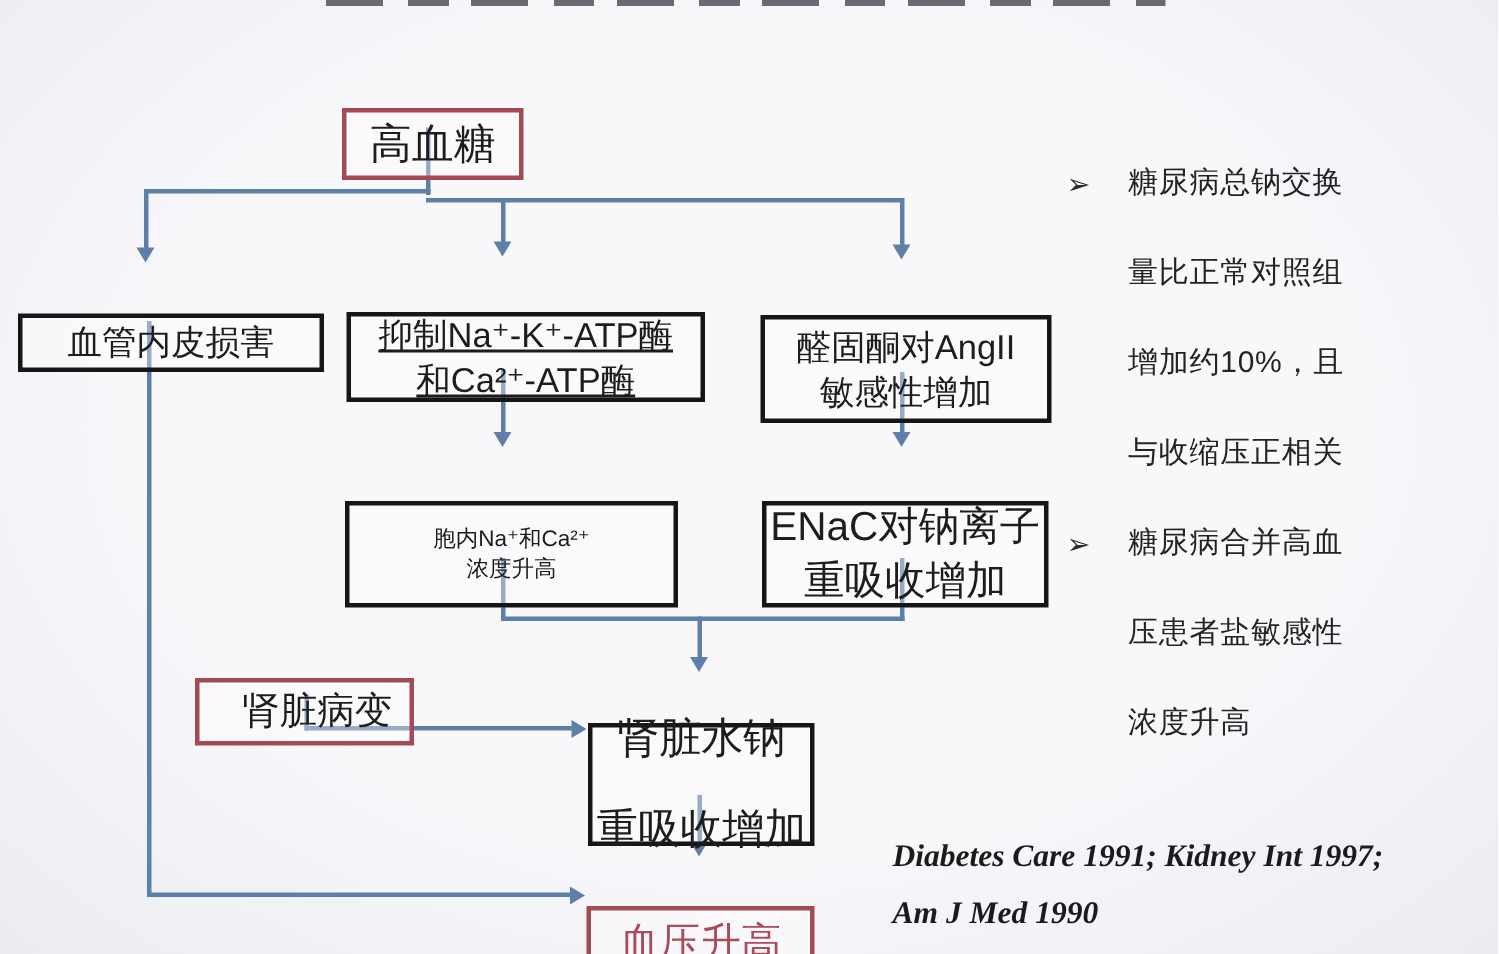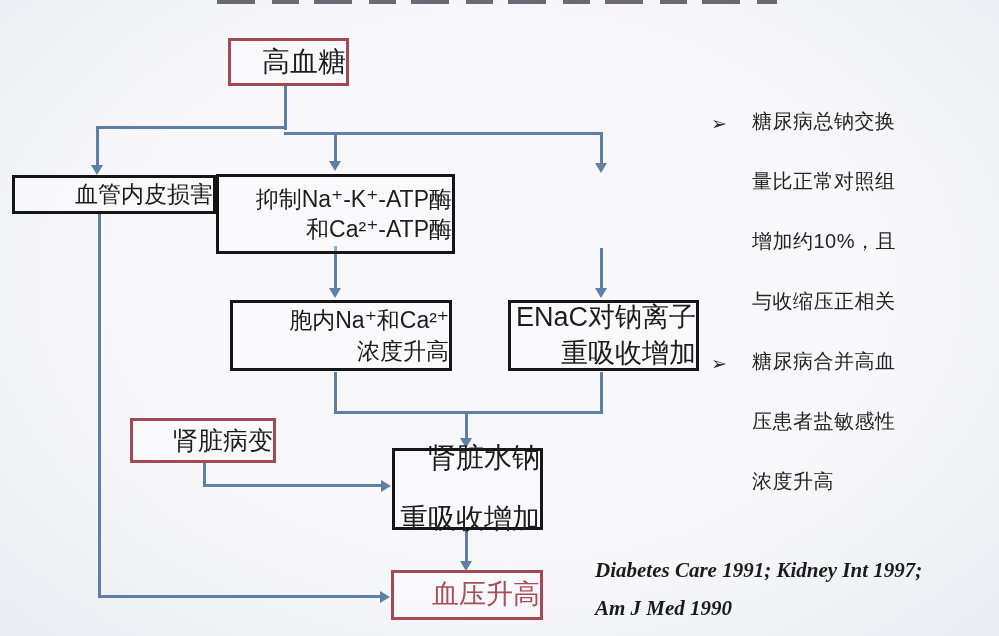--- a/index.html
+++ b/index.html
@@ -8,23 +8,24 @@
     position:relative;width:999px;height:636px;overflow:hidden;
     background:radial-gradient(ellipse at 50% 45%, #f8f8fb 55%, #ebecf1 100%);
   }
   
   .cutoff-strip{
     position:absolute;left:217px;top:0;width:560px;height:4px;
     background:repeating-linear-gradient(90deg,#4a4450 0 38px,transparent 38px 55px,#4a4450 55px 82px,transparent 82px 97px);
     opacity:.8;
   }
   .node{
-    position:absolute;display:flex;flex-direction:column;align-items:flex-end;justify-content:center;
+    position:absolute;display:flex;flex-direction:column;align-items:center;justify-content:center;
     background:rgba(255,255,255,.35);color:#1d1d1f;text-align:center;line-height:1.32;
     box-sizing:border-box;
+    margin-top:34px;
   }
   .black{border:3px solid #161616;}
   .red{border:3px solid #a34a55;}
   .l1{white-space:nowrap;}
   
   .h,.v{position:absolute;background:#5e80a8;}
   .h{height:3px;}
   .v{width:3px;}
   .arr-d{position:absolute;width:0;height:0;border-left:6px solid transparent;border-right:6px solid transparent;border-top:10px solid #5e80a8;}
   .arr-r{position:absolute;width:0;height:0;border-top:6px solid transparent;border-bottom:6px solid transparent;border-left:10px solid #5e80a8;}
@@ -73,27 +74,31 @@
   <div class="arr-d" style="left:460px;top:561px;"></div>
 
   <div class="node red" style="left:228px;top:38px;width:121px;height:48px;font-size:28px;">
     <span class="l1">高血糖</span>
   </div>
 
   <div class="node black" style="left:12px;top:175px;width:204px;height:39px;font-size:23px;">
     <span class="l1">血管内皮损害</span>
   </div>
 
-  <div class="node black" style="left:216px;top:174px;width:239px;height:80px;font-size:23px;">
+  <div class="node black" style="left:231px;top:174px;width:239px;height:60px;font-size:23px;text-decoration:underline;">
     <span class="l1">抑制Na⁺-K⁺-ATP酶</span>
     <span class="l1">和Ca²⁺-ATP酶</span>
   </div>
 
+  <div class="node black" style="left:507px;top:176px;width:194px;height:72px;font-size:23px;">
+    <span class="l1">醛固酮对AngII</span>
+    <span class="l1">敏感性增加</span>
+  </div>
 
-  <div class="node black" style="left:230px;top:300px;width:222px;height:71px;font-size:23px;">
+  <div class="node black" style="left:230px;top:300px;width:222px;height:71px;font-size:15px;">
     <span class="l1">胞内Na⁺和Ca²⁺</span>
     <span class="l1">浓度升高</span>
   </div>
 
   <div class="node black" style="left:508px;top:300px;width:191px;height:71px;font-size:27px;">
     <span class="l1">ENaC对钠离子</span>
     <span class="l1">重吸收增加</span>
   </div>
 
   <div class="node red" style="left:130px;top:418px;width:146px;height:45px;font-size:25px;padding-left:17px;">

